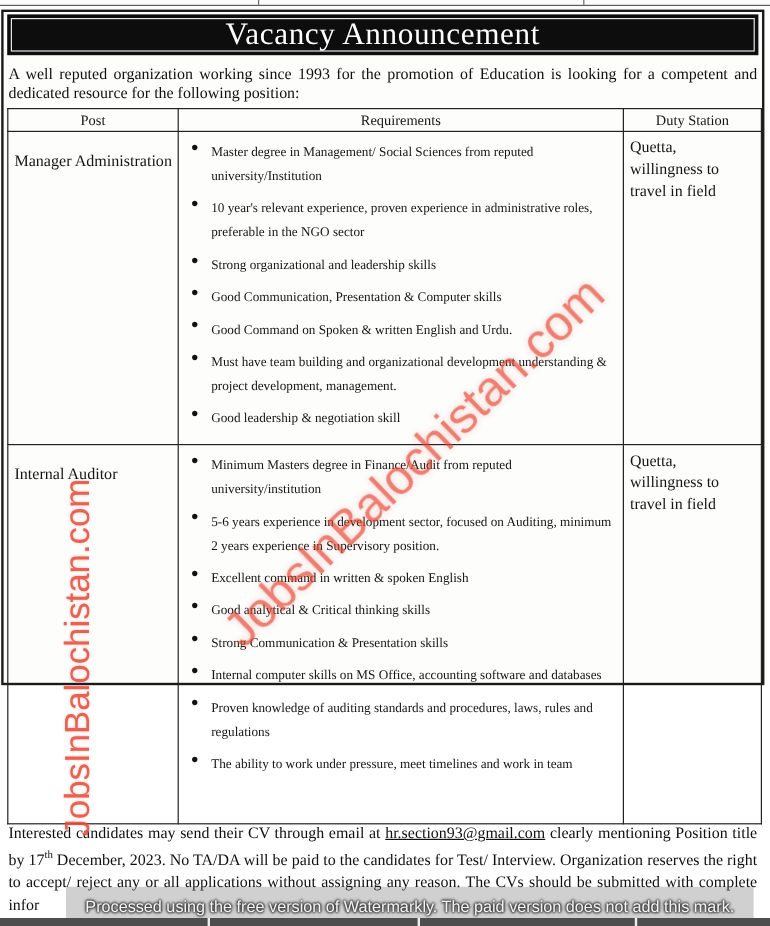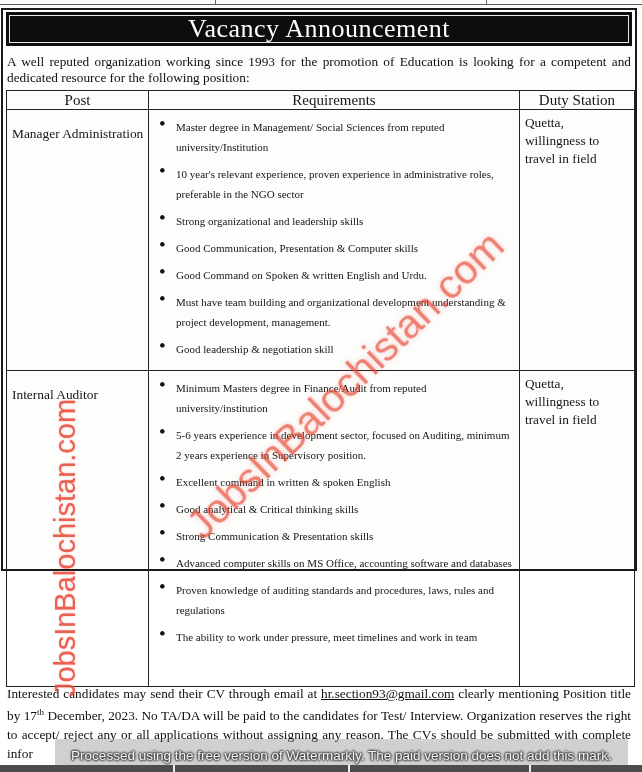--- a/index.html
+++ b/index.html
@@ -30,21 +30,21 @@
   .intro{
     position:absolute;left:4px;right:4px;top:44px;margin:0;
     font-size:13.3px;line-height:15.8px;text-align:justify;color:#101010;
   }
   table.vtable{
     position:absolute;left:3px;top:80px;border-collapse:collapse;table-layout:fixed;
     width:628px;
   }
   .vtable th,.vtable td{border:1.6px solid #222;box-sizing:border-box;}
   .vtable thead th{
-    height:19px;font-weight:normal;font-size:15px;text-align:center;padding:0 2px;
+    height:19px;font-weight:normal;font-size:12px;text-align:center;padding:0 2px;
   }
   .post-cell{vertical-align:top;padding:15px 3px 0 5px;font-size:13.4px;line-height:17px;}
   .req-cell{vertical-align:top;padding:7px 5px 4px 0;}
   .req-cell ul{margin:0;padding:0;list-style:none;}
   .req-cell li{
     position:relative;padding-left:27px;margin-bottom:7px;
     font-size:11px;line-height:20px;
   }
   .req-cell li::before{
     content:"\2022";position:absolute;left:10px;top:-3px;font-size:19px;color:#111;
@@ -138,21 +138,21 @@
       </tr>
       <tr class="row-auditor">
         <td class="post-cell">Internal Auditor</td>
         <td class="req-cell">
           <ul>
             <li>Minimum Masters degree in Finance/Audit from reputed university/institution</li>
             <li>5-6 years experience in development sector, focused on Auditing, minimum 2 years experience in Supervisory position.</li>
             <li>Excellent command in written &amp; spoken English</li>
             <li>Good analytical &amp; Critical thinking skills</li>
             <li>Strong Communication &amp; Presentation skills</li>
-            <li>Advanced computer skills on MS Office, accounting software and databases</li>
+            <li>Internal computer skills on MS Office, accounting software and databases</li>
             <li>Proven knowledge of auditing standards and procedures, laws, rules and regulations</li>
             <li>The ability to work under pressure, meet timelines and work in team</li>
           </ul>
         </td>
         <td class="duty-cell">Quetta, willingness to travel in field</td>
       </tr>
     </tbody>
   </table>
 
   <p class="footer-text"><span>Interested candidates may send their CV through email at </span><span class="email">hr.section93@gmail.com</span><span> clearly mentioning Position title by 17</span><sup>th</sup><span> December, 2023. No TA/DA will be paid to the candidates for Test/ Interview.  Organization reserves the right to accept/ reject any or all applications without assigning any reason.  The CVs should be submitted with complete infor</span></p>

